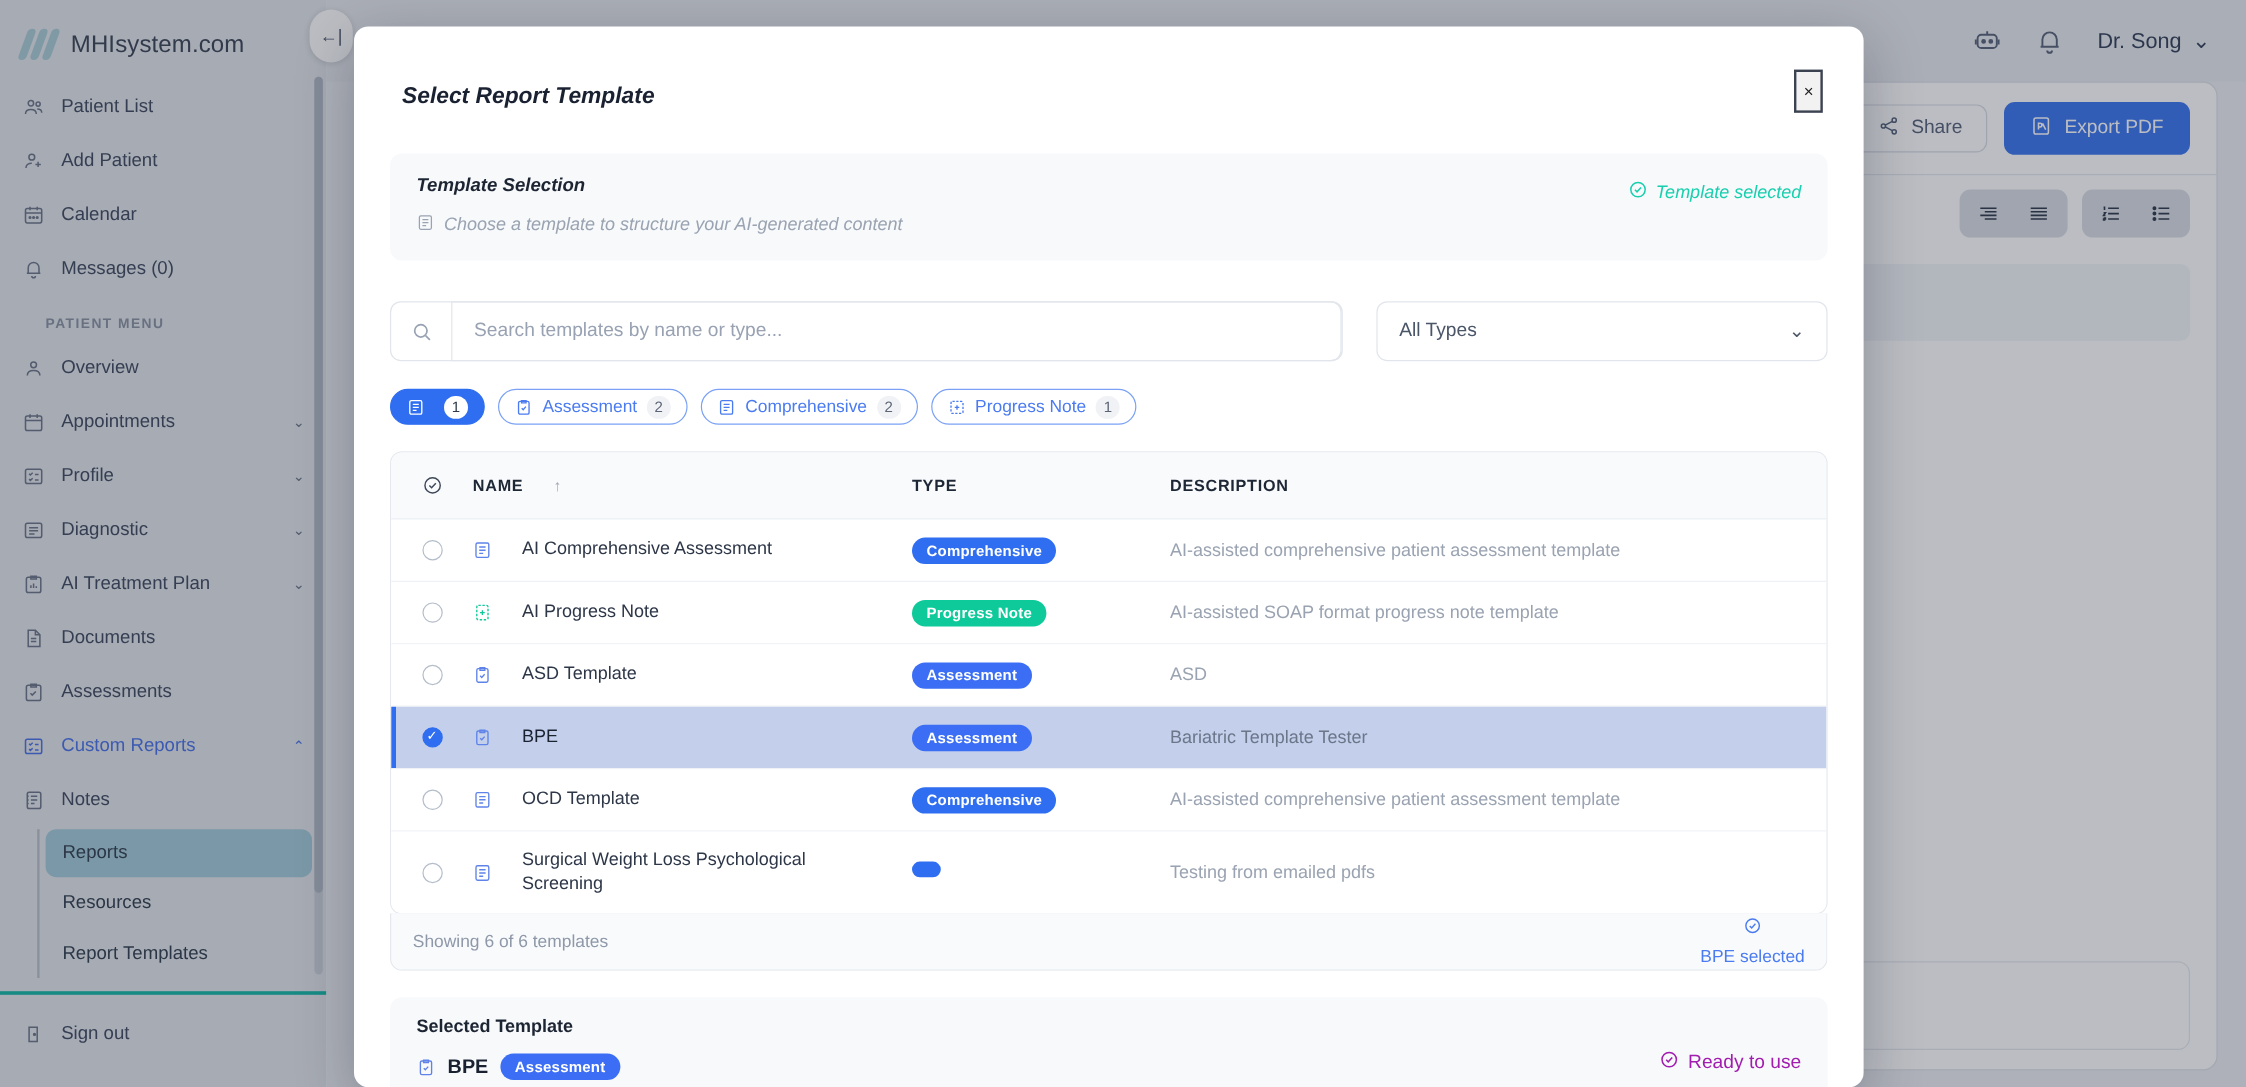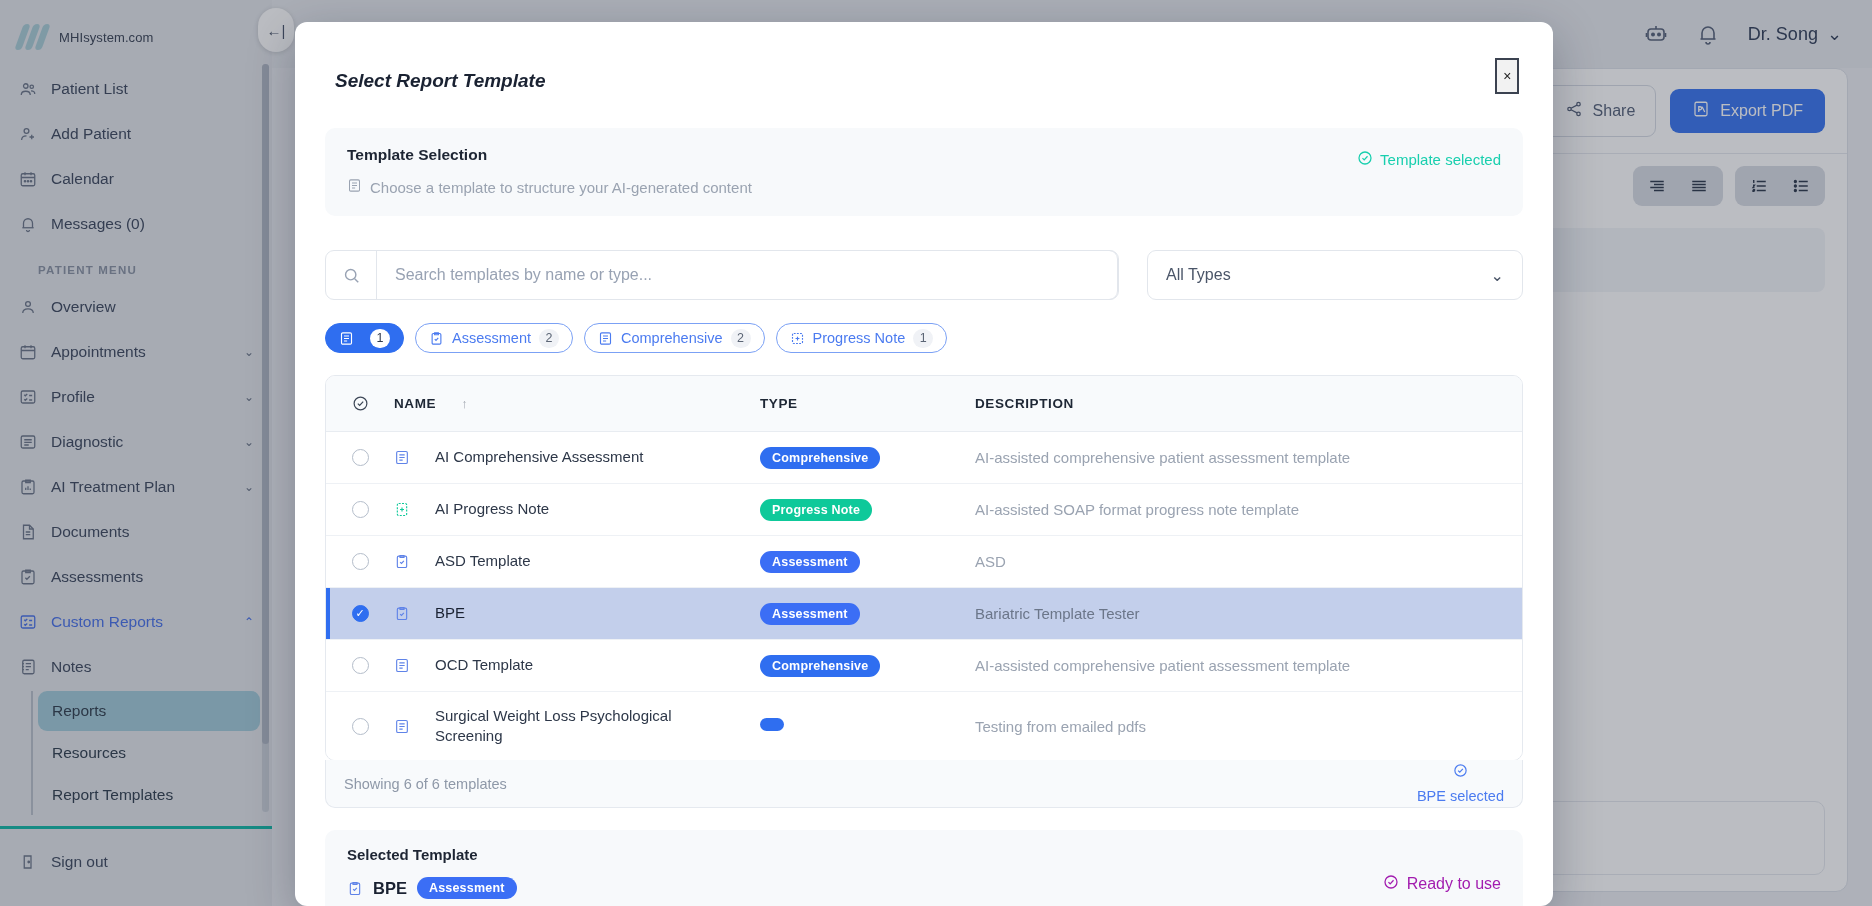--- a/index.html
+++ b/index.html
@@ -20,21 +20,21 @@
   }
   .brand { display: flex; align-items: center; gap: 11px; padding: 24px 0 16px 18px; }
   .brand-mark { width: 30px; height: 26px; position: relative; }
   .brand-mark i {
     position: absolute; top: 0; width: 7px; height: 26px;
     background: #a9cdd6; border-radius: 4px; transform: skewX(-20deg);
   }
   .brand-mark i:nth-child(1){ left: 1px; }
   .brand-mark i:nth-child(2){ left: 11px; }
   .brand-mark i:nth-child(3){ left: 21px; }
-  .brand-text { font-size: 13px; color: #3c4556; letter-spacing: .1px; }
+  .brand-text { font-size: 20px; color: #3c4556; letter-spacing: .1px; }
 
   .nav-item {
     display: flex; align-items: center; gap: 14px;
     height: 45px; padding: 0 18px; color: #3f4a5f; font-size: 15.5px;
     cursor: pointer; position: relative;
   }
   .nav-item .ico { width: 19px; height: 19px; flex: 0 0 19px; color: #6c7688;
     display: flex; align-items: center; justify-content: center; }
   .nav-item .ico svg { width: 18px; height: 18px; display: block; }
   .nav-item .chev { margin-left: auto; color: #6c7688; font-size: 12px; }
@@ -91,21 +91,21 @@
   .content-card {
     position: absolute; left: 300px; top: 68px; right: 24px; bottom: 14px;
     background: #fff; border: 1px solid #dde1e8; border-radius: 12px;
   }
   .card-toolbar {
     display: flex; align-items: center; justify-content: flex-end;
     gap: 14px; padding: 16px 22px; border-bottom: 1px solid #e6e9ee;
   }
   .btn-share {
     display: flex; align-items: center; gap: 10px;
-    height: 52px; padding: 0 20px; border: 1px solid #d7dce4; border-radius: 9px;
+    height: 40px; padding: 0 20px; border: 1px solid #d7dce4; border-radius: 9px;
     background: #fff; color: #57637a; font-size: 16px; cursor: pointer;
   }
   .btn-export {
     display: flex; align-items: center; gap: 10px;
     height: 44px; padding: 0 22px; border-radius: 9px;
     background: #3b76f0; color: #fff; font-size: 16px; cursor: pointer;
   }
   .fmt-row { display: flex; align-items: center; justify-content: flex-end; gap: 12px; padding: 12px 22px; }
   .fmt-group { display: flex; gap: 2px; background: #d9dde4; border-radius: 9px; padding: 4px; }
   .fmt-btn { width: 40px; height: 32px; display:flex; align-items:center; justify-content:center;
@@ -124,21 +124,21 @@
   .modal-head { position: relative; padding: 48px 57px 0 40px; font-style: italic; }
   .modal-title { font-size: 19px; font-weight: bold; color: #1a2232; }
   .modal-close {
     position: absolute; right: 34px; top: 36px; width: 24px; height: 36px;
     border: 2px solid #3b4250; background: #f2f2f2; color: #222;
     font-size: 14px; line-height: 32px; text-align: center; cursor: pointer;
   }
 
   .tsel-band {
     margin: 36px 30px 0 30px; background: #f7f9fb; border-radius: 10px;
-    padding: 18px 22px 20px 22px; display: flex; align-items: flex-start;
+    padding: 18px 22px 20px 22px; display: flex; align-items: flex-start; font-style: italic;
   }
   .tsel-left { flex: 1; }
   .tsel-title { font-size: 15.5px; font-weight: bold; color: #1d2533; }
   .tsel-sub { display: flex; align-items: center; gap: 8px; margin-top: 14px; font-size: 15px; color: #9aa3b1; }
   .tsel-flag { display: flex; align-items: center; gap: 7px; font-size: 15px; color: #18cfae; margin-top: 4px; }
 
   .filters { display: flex; gap: 28px; margin: 34px 30px 0 30px; }
   .search-wrap {
     flex: 0 0 794px; height: 50px; display: flex; align-items: center;
     border: 1px solid #e2e6ec; border-radius: 9px; background: #fff;

